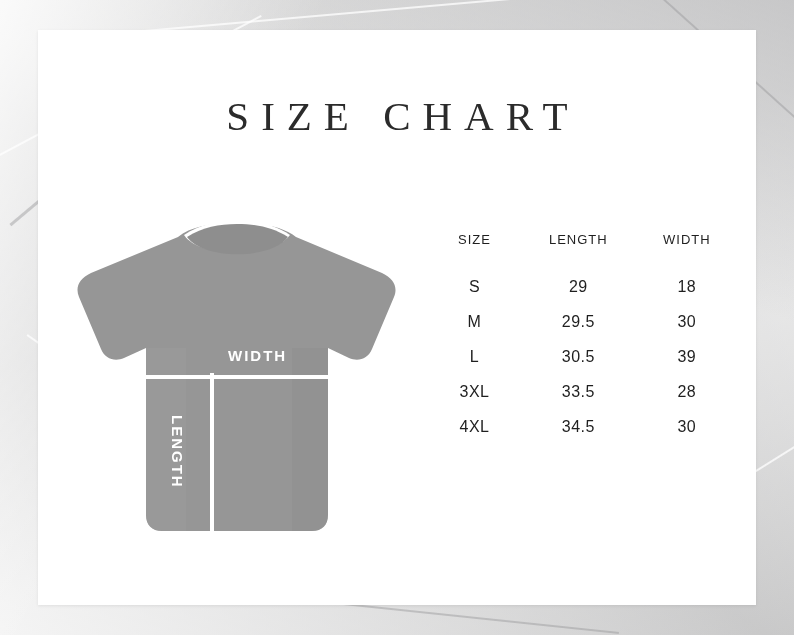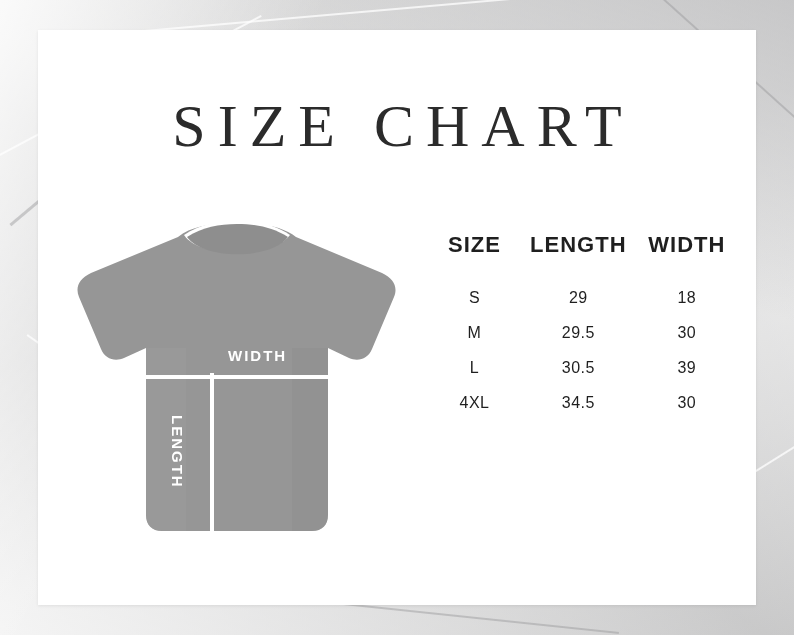--- a/index.html
+++ b/index.html
@@ -41,21 +41,21 @@
     background: #ffffff;
     box-shadow: 0 1px 3px rgba(0,0,0,0.08);
   }
   .title {
     position: absolute;
     left: 0;
     top: 62px;
     width: 718px;
     text-align: center;
     font-family: "Liberation Serif", serif;
-    font-size: 60px;
+    font-size: 41px;
     letter-spacing: 12px;
     color: #2b2b2b;
     font-weight: 400;
     text-indent: 12px;
   }
 
   
   .shirt-wrap {
     position: absolute;
     left: 22px;
@@ -93,22 +93,22 @@
     left: 390px;
     top: 202px;
     width: 310px;
   }
   table {
     border-collapse: collapse;
     width: 100%;
   }
   th {
     font-family: "Liberation Sans", sans-serif;
-    font-size: 22px;
-    font-weight: 700;
+    font-size: 13px;
+    font-weight: 400;
     letter-spacing: 1px;
     color: #1f1f1f;
     padding: 0 0 22px 0;
     text-align: center;
   }
   td {
     font-family: "Liberation Sans", sans-serif;
     font-size: 16px;
     color: #1f1f1f;
     text-align: center;
@@ -191,20 +191,25 @@
             <td class="c-size">M</td>
             <td class="c-length">29.5</td>
             <td class="c-width">30</td>
           </tr>
           <tr>
             <td class="c-size">L</td>
             <td class="c-length">30.5</td>
             <td class="c-width">39</td>
           </tr>
           <tr>
+            <td class="c-size">3XL</td>
+            <td class="c-length">33.5</td>
+            <td class="c-width">28</td>
+          </tr>
+          <tr>
             <td class="c-size">4XL</td>
             <td class="c-length">34.5</td>
             <td class="c-width">30</td>
           </tr>
         </tbody>
       </table>
     </div>
 
   </div>
 </div>

